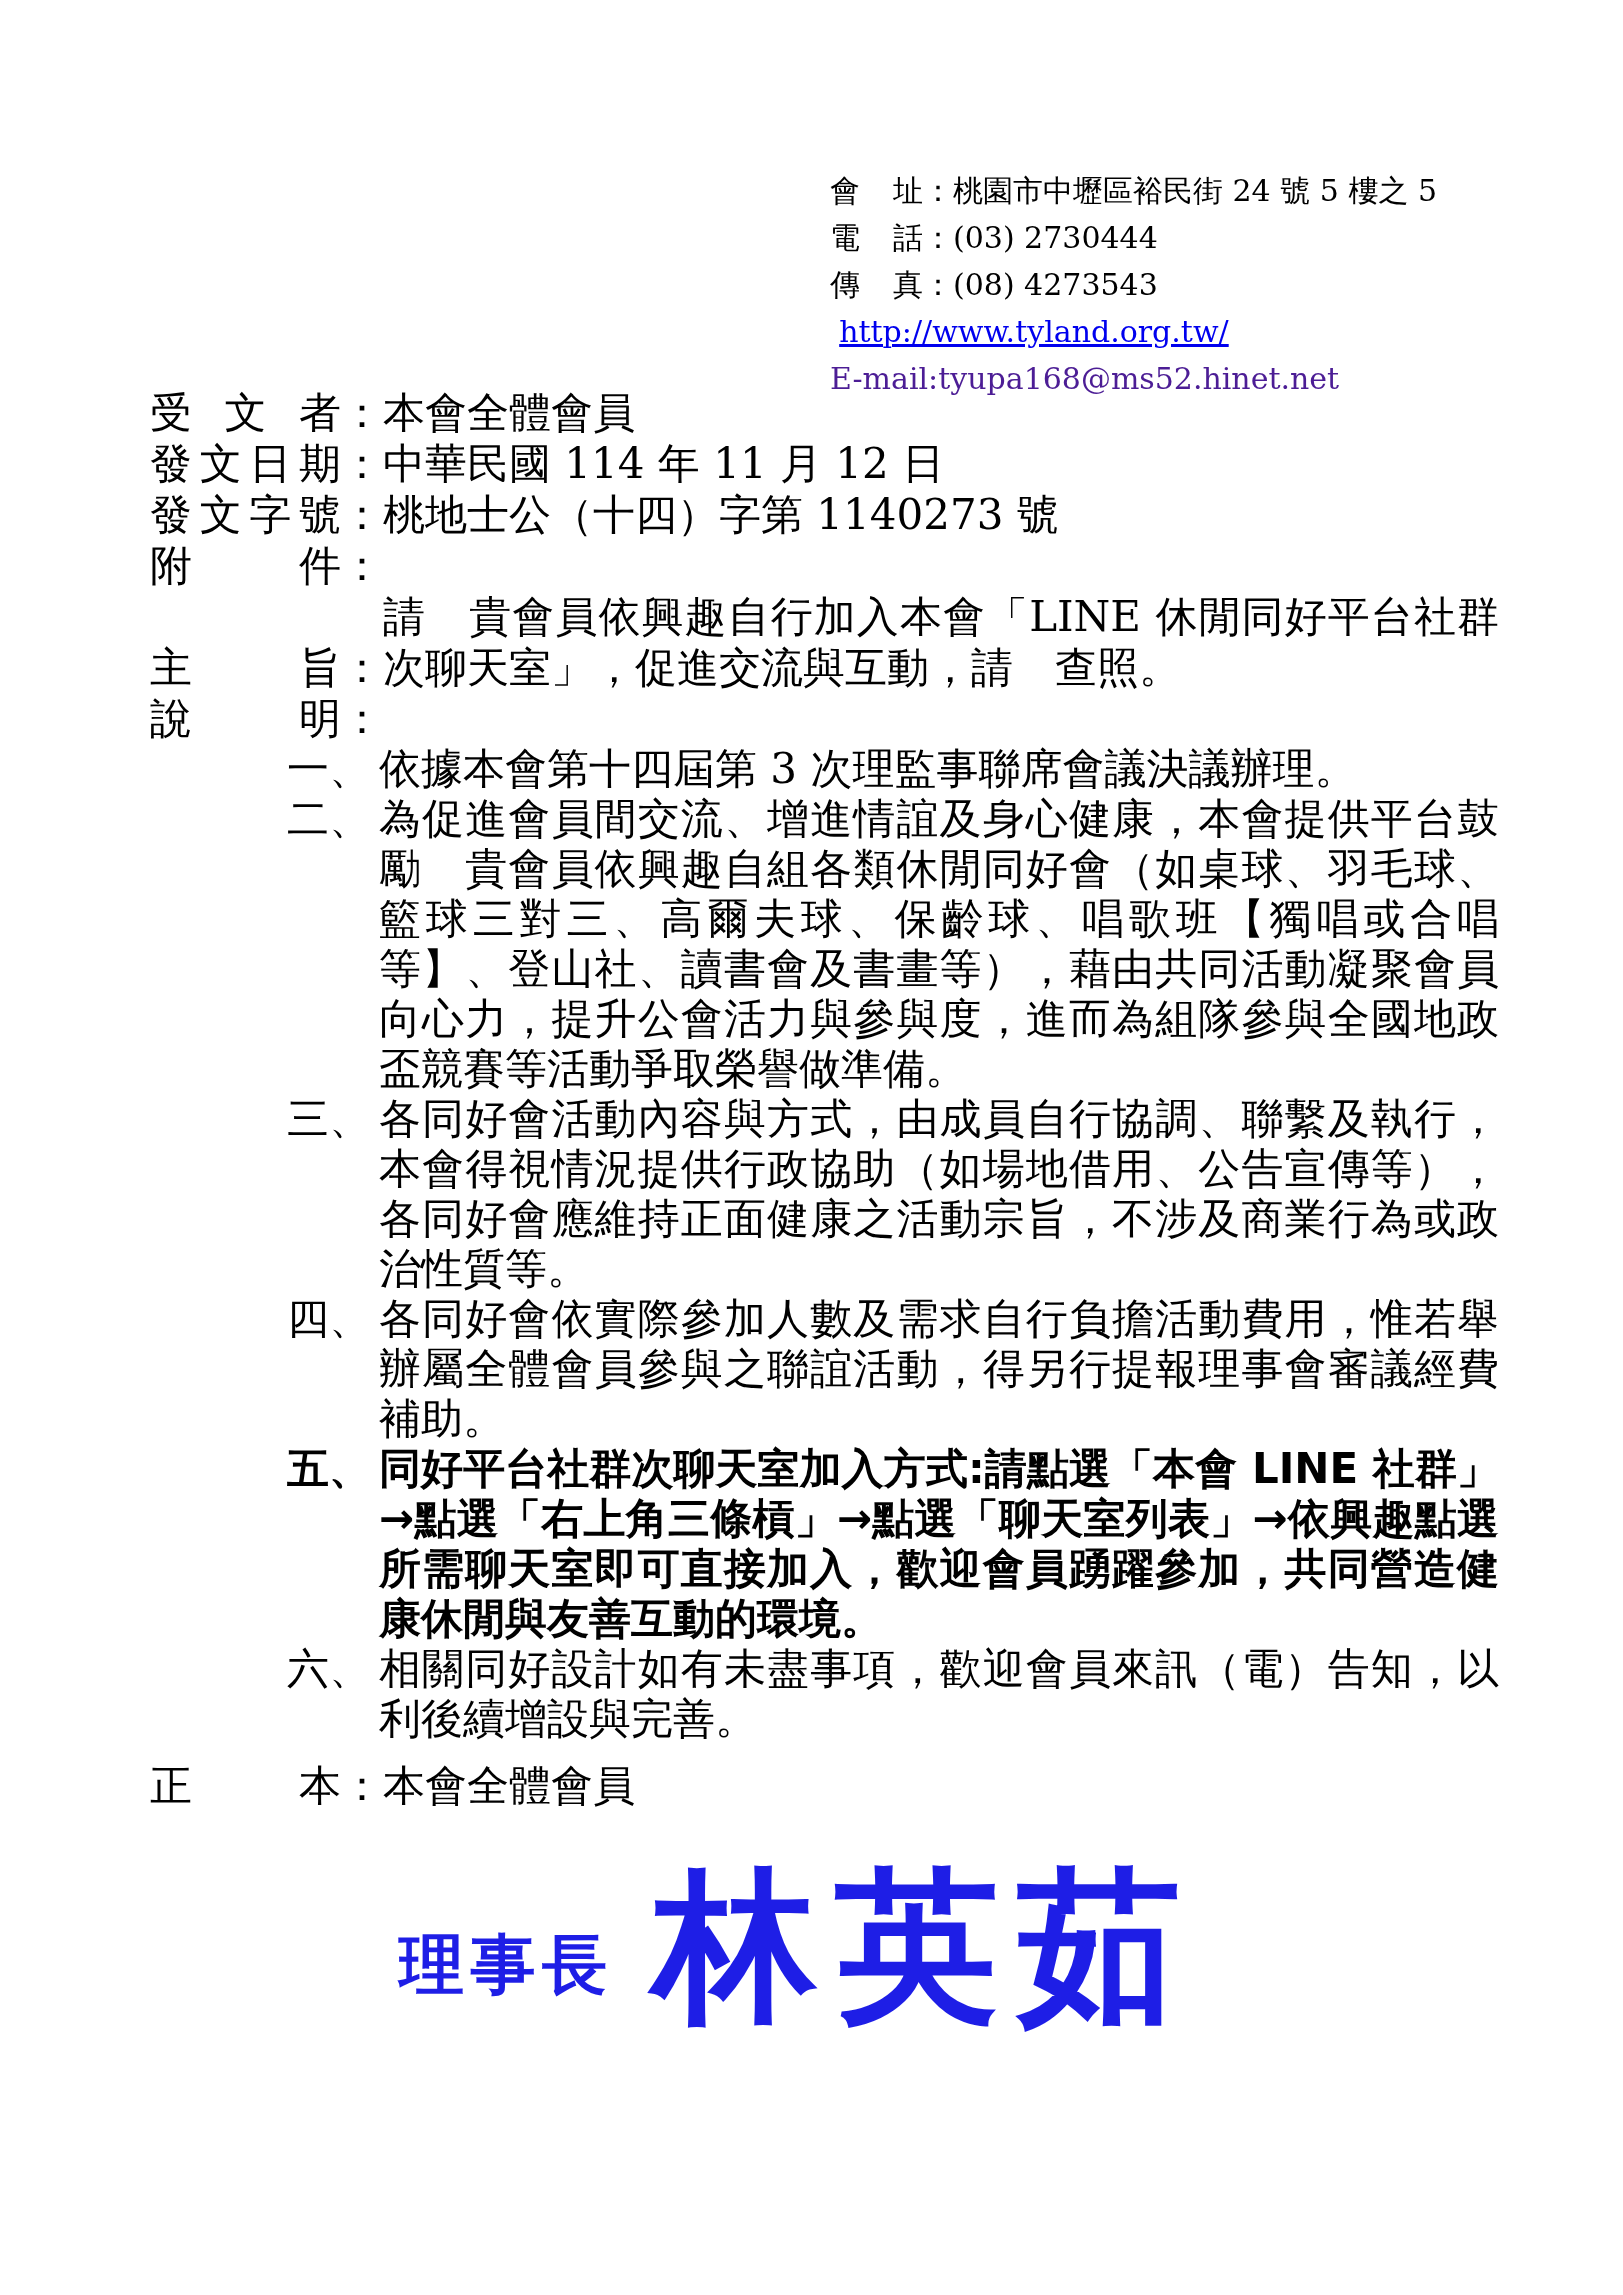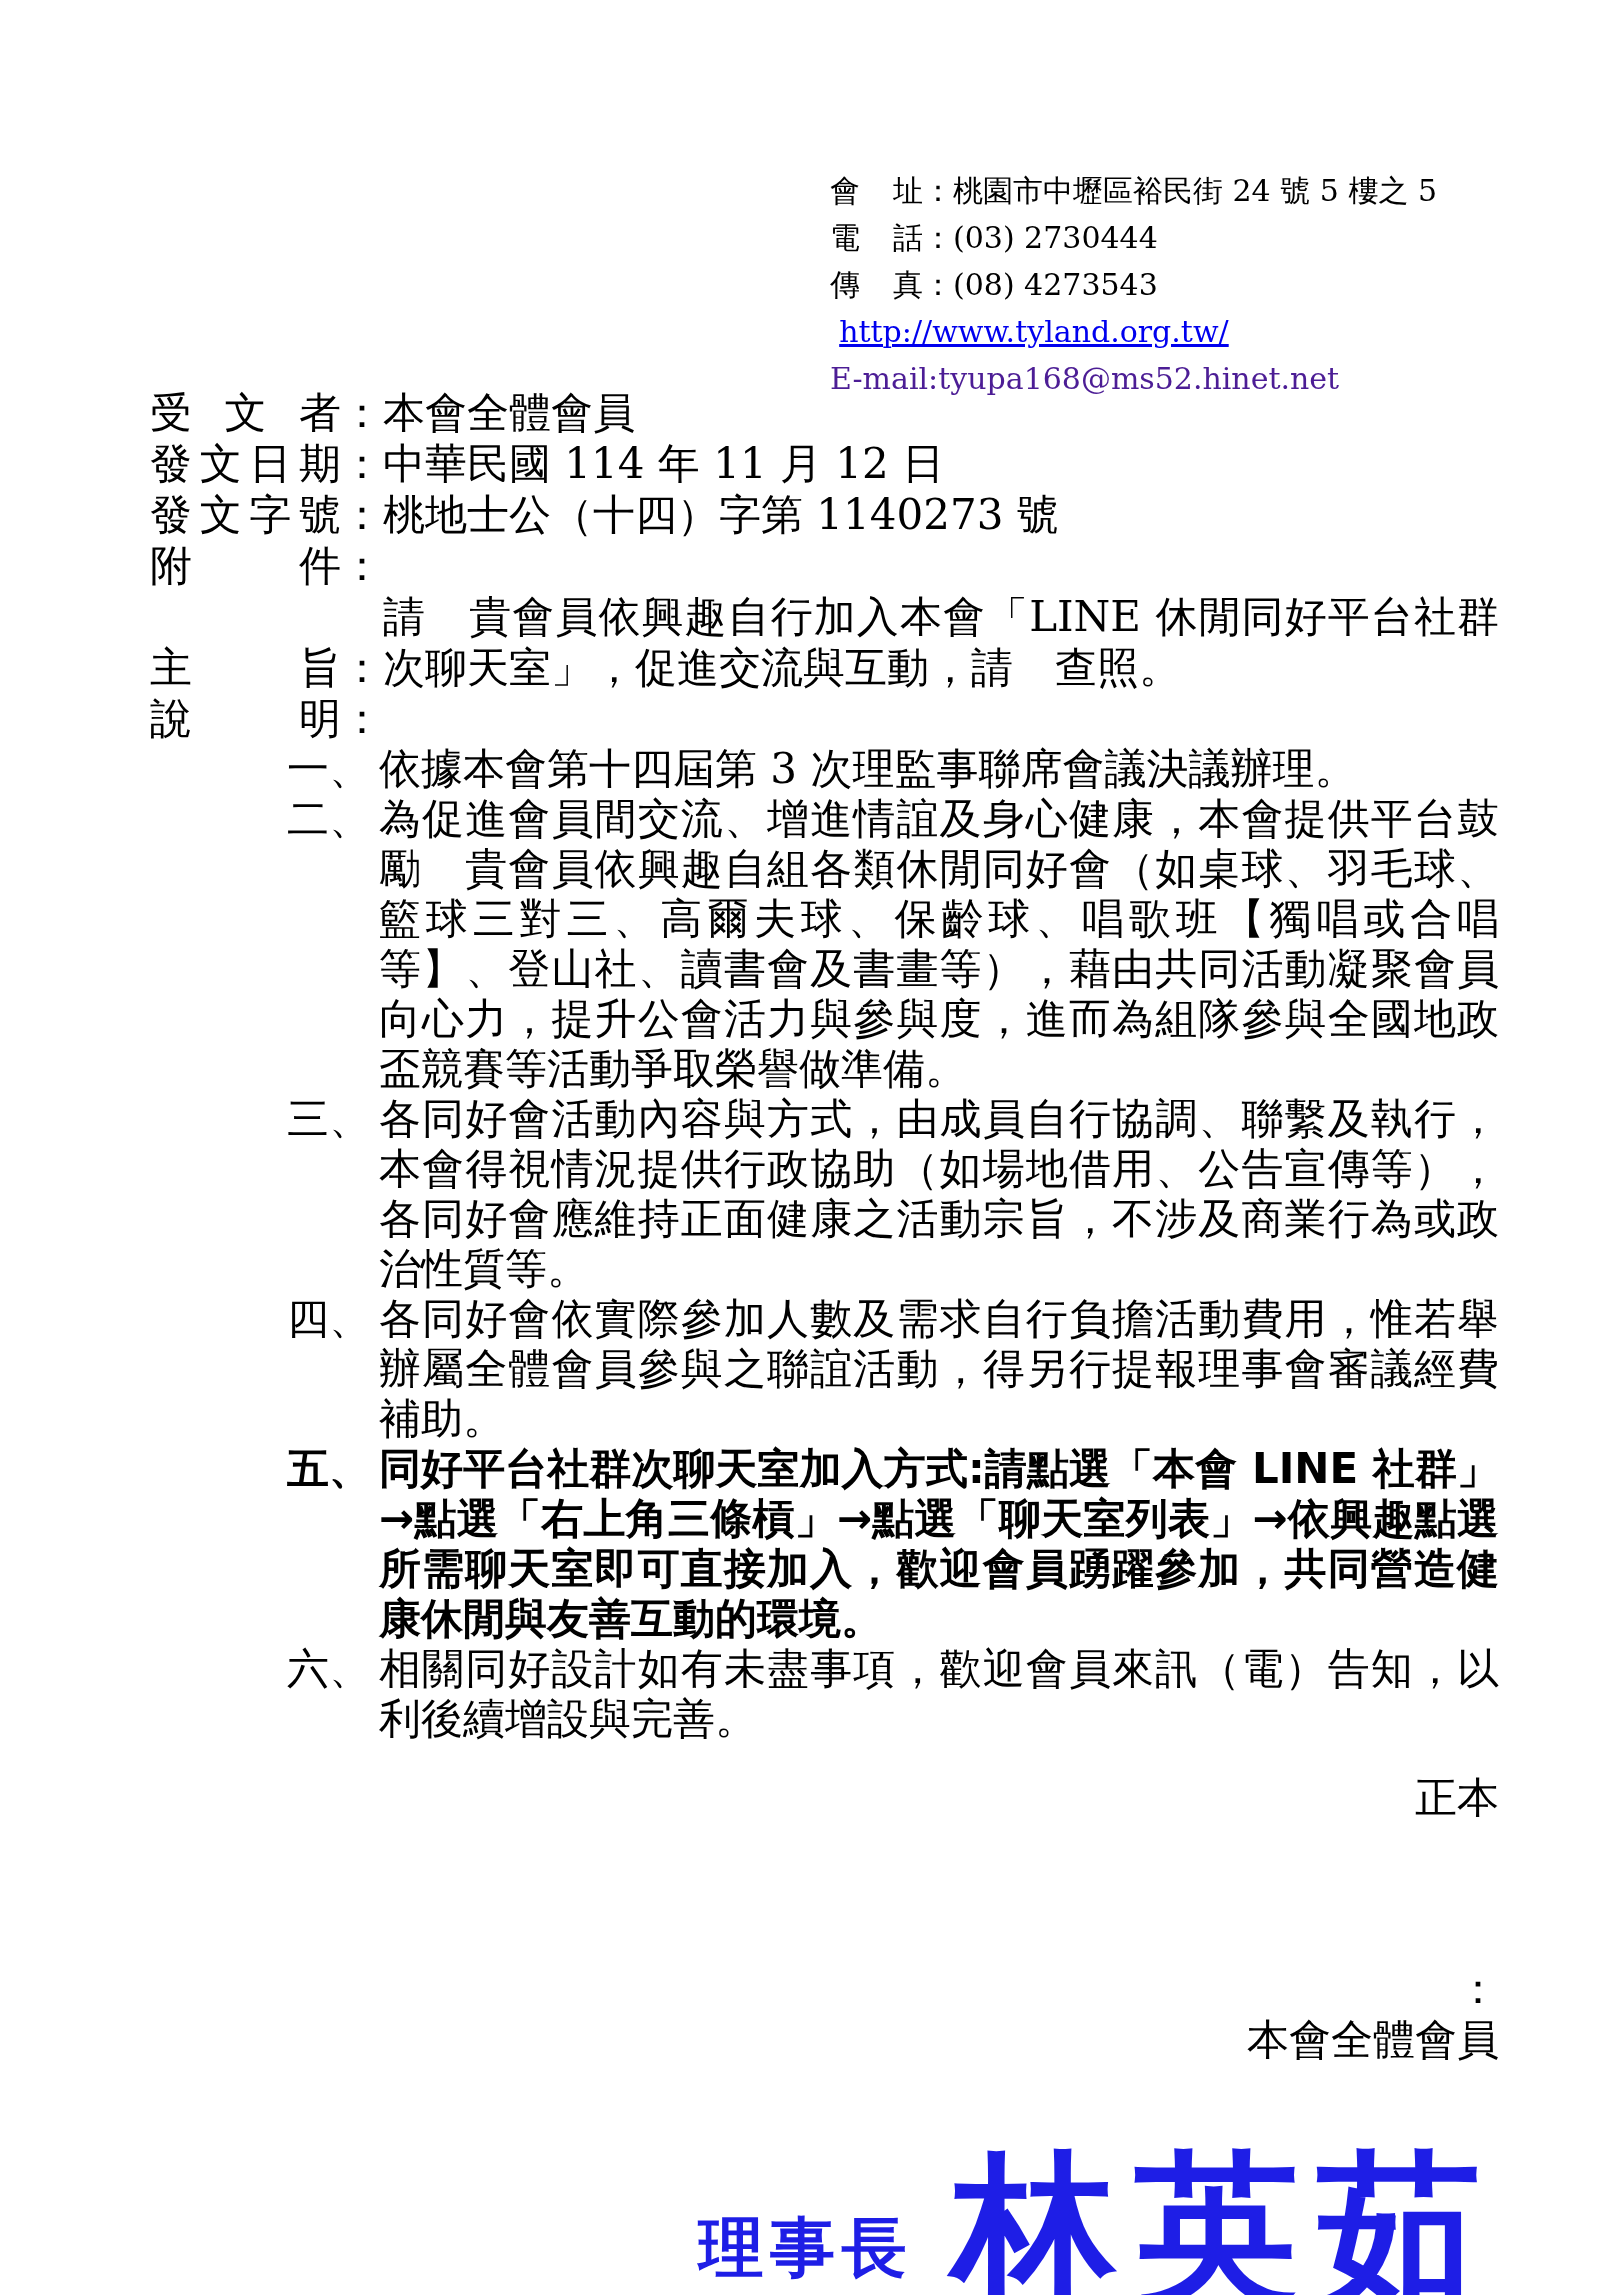--- a/index.html
+++ b/index.html
@@ -33,22 +33,22 @@
   .flabel { flex:0 0 191px; text-align:justify; text-align-last:justify; }
   .fcolon { flex:0 0 auto; }
   .fvalue { flex:1 1 auto; text-align:justify; }
   
   .items { font-size:42px; line-height:50px; }
   .item { display:flex; padding-left:137px; align-items:flex-start; }
   .item-no   { flex:0 0 92px; }
   .item-text { flex:1 1 auto; text-align:justify; }
   .item.bold { font-weight:700; font-family:"DejaVu Sans","Liberation Sans",sans-serif; }
   
-  .copy-row { margin-top:28px; font-size:42px; line-height:51px;flex-direction:column; }
-  .signature { display:flex; align-items:flex-end; margin-left:249px; margin-top:74px; white-space:nowrap;justify-content:flex-end; }
+  .copy-row { margin-top:16px; font-size:42px; line-height:51px; }
+  .signature { display:flex; align-items:flex-end; margin-left:249px; margin-top:45px; white-space:nowrap; }
   .sig-title { font-size:65px; font-weight:700; letter-spacing:6.5px; padding-bottom:27.5px; }
   .sig-name  { font-size:164px; font-weight:700; letter-spacing:18.3px; margin-left:39px; line-height:1.1; }
 </style>
 </head>
 <body>
 
 <div class="page">
 
 
   <div class="contact">

